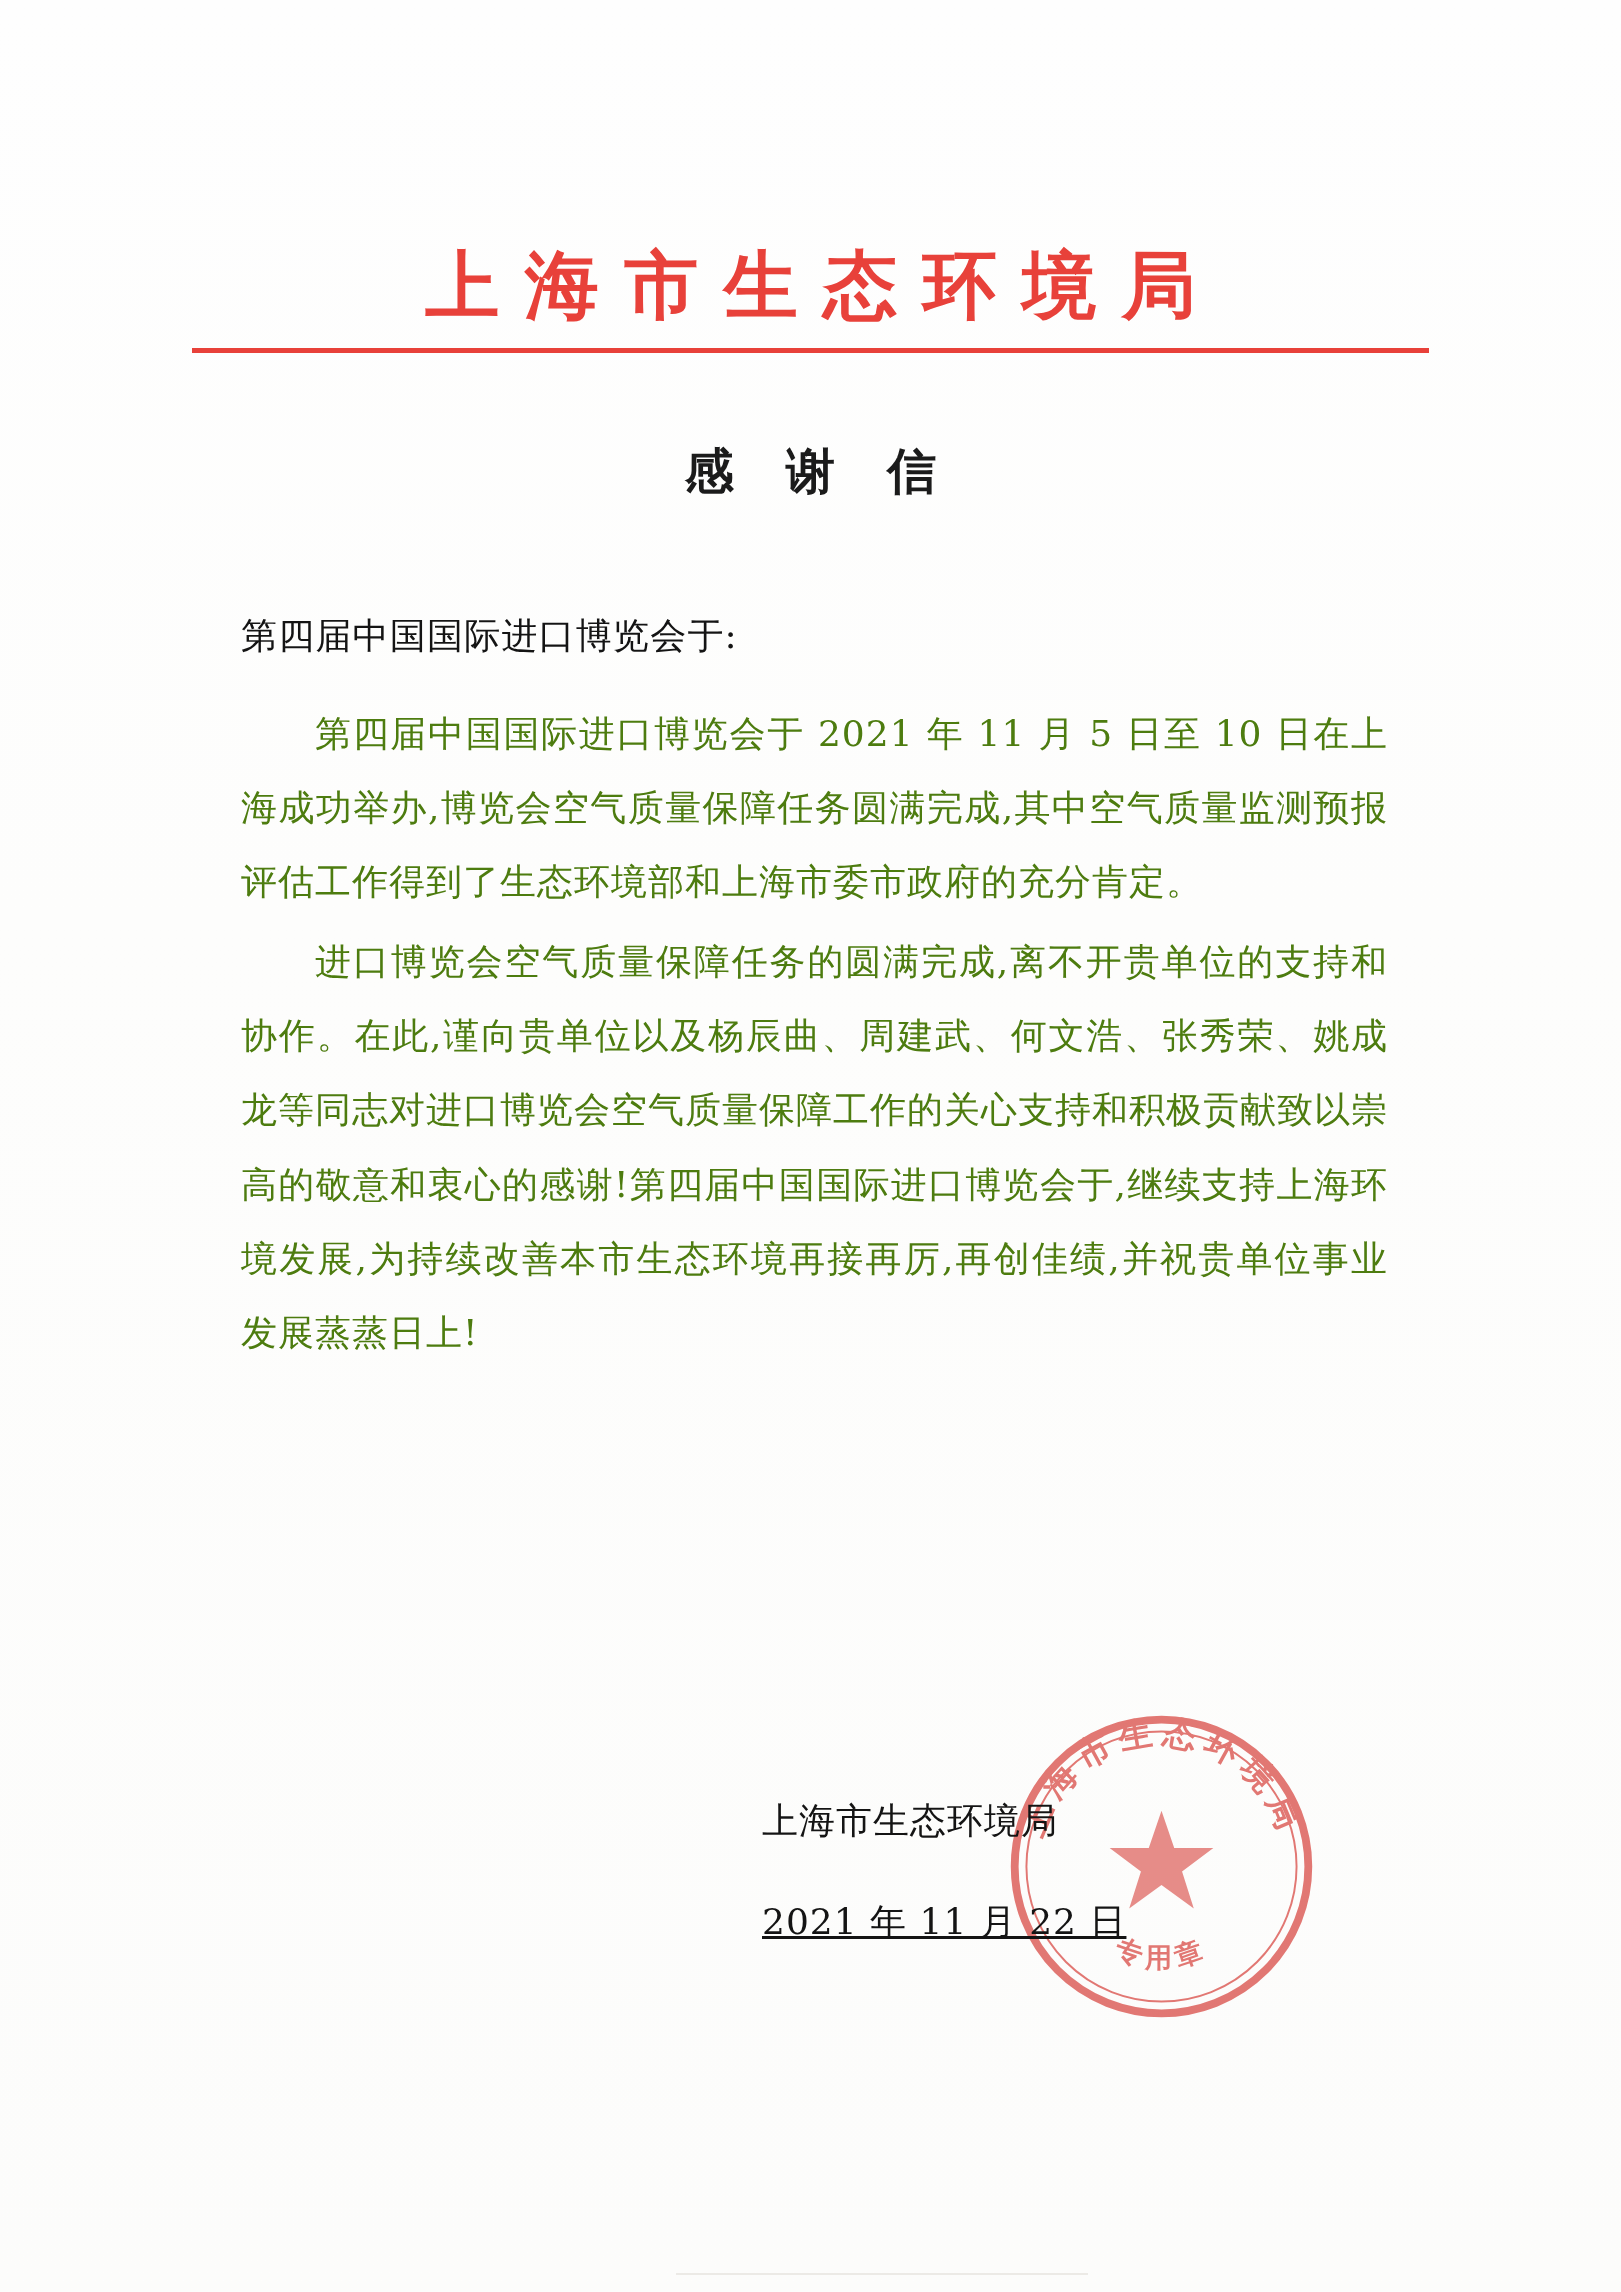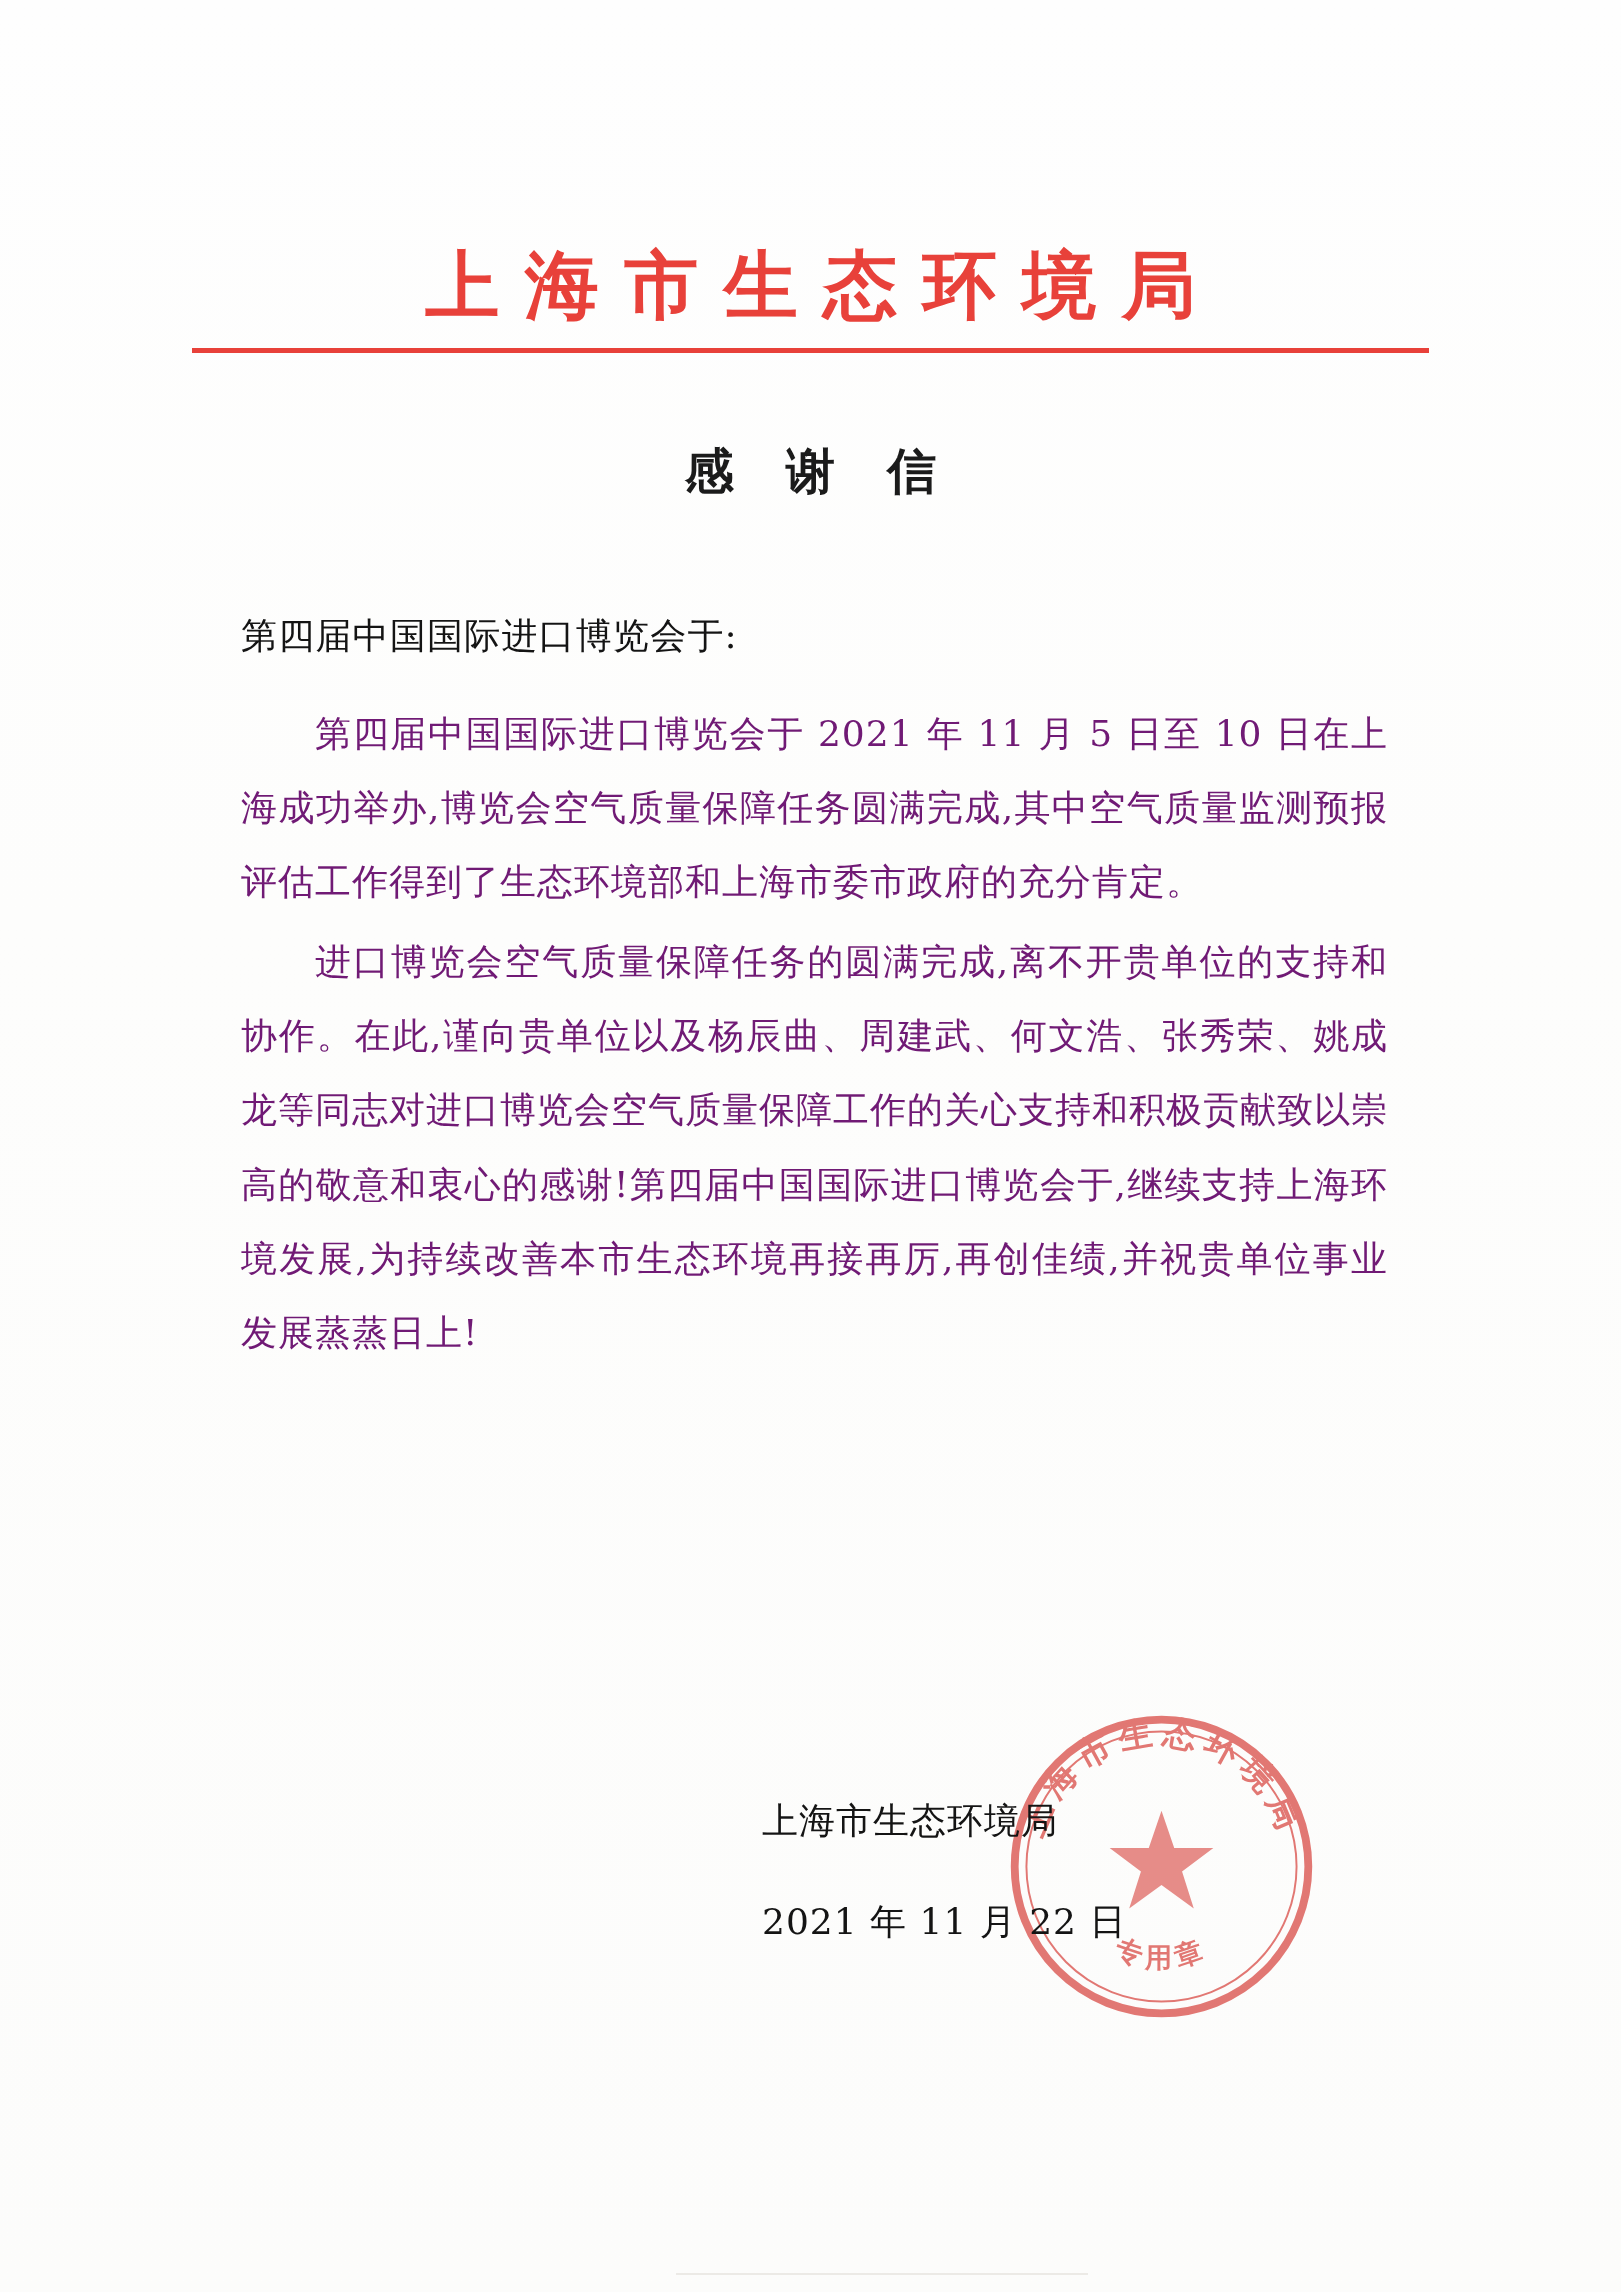--- a/index.html
+++ b/index.html
@@ -79,21 +79,21 @@
   }
   .salutation {
     font-size: 36px;
     color: #141414;
     line-height: 1.55;
     letter-spacing: 1.2px;
     margin-bottom: 33px;
   }
   .para {
     font-size: 36px;
-    color: #701a75;
+    color: #4d7c0f;
     line-height: 2.06;
     letter-spacing: 1px;
     text-align: justify;
     text-justify: inter-ideograph;
     text-indent: 74px;
     margin: 0 0 5.9px 0;
   }
 
   
   .signature {
@@ -110,20 +110,21 @@
     line-height: 1.5;
     white-space: nowrap;
   }
   .sig-date {
     font-size: 36px;
     color: #141414;
     letter-spacing: 1px;
     line-height: 1.5;
     margin-top: 47px;
     white-space: nowrap;
+    text-decoration: underline;
   }
 
   
   .seal {
     position: absolute;
     left: 1000px;
     top: 1705px;
     width: 323px;
     height: 323px;
     pointer-events: none;

